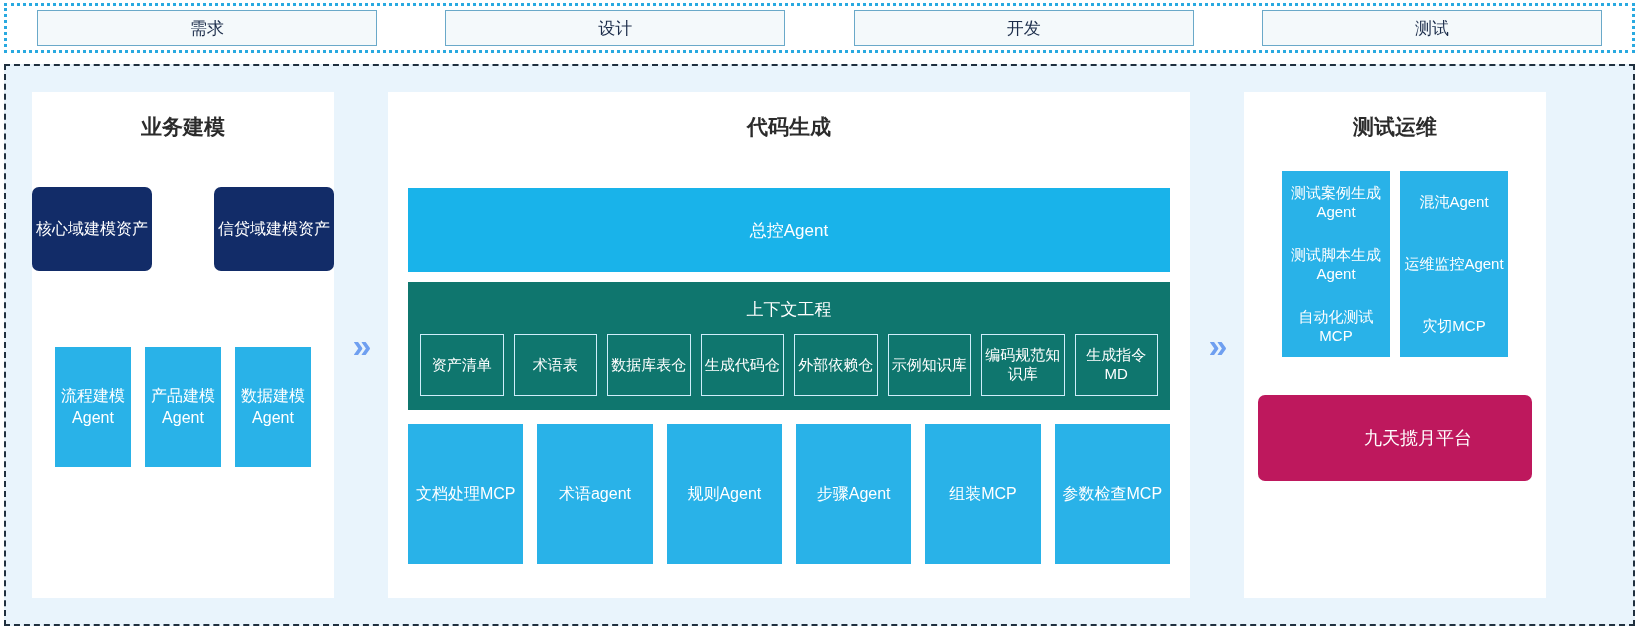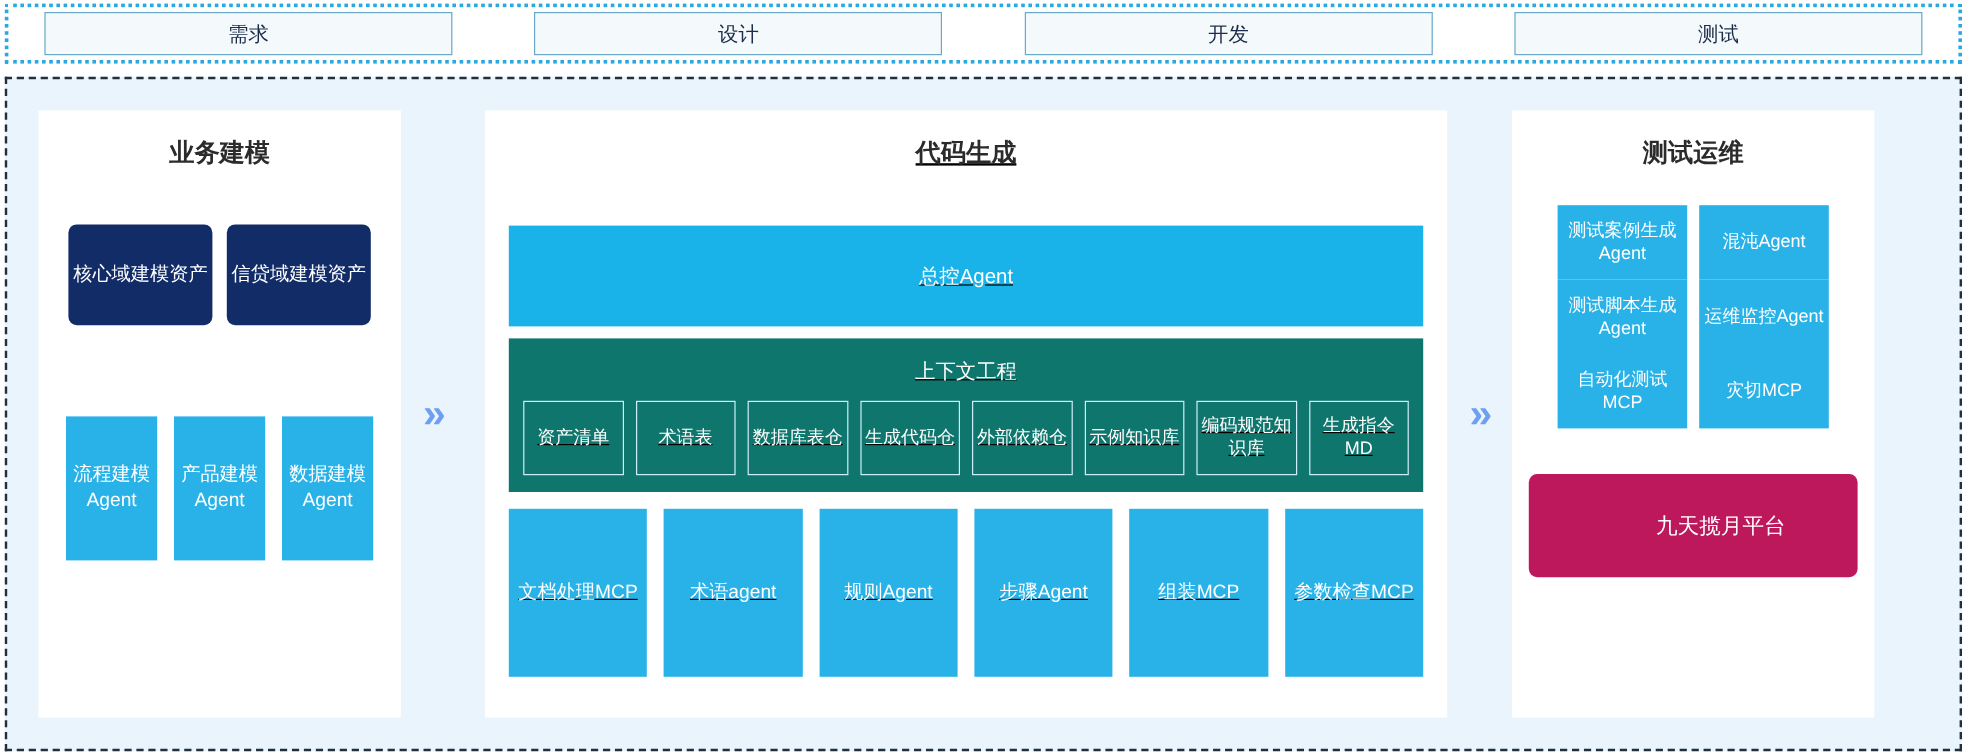--- a/index.html
+++ b/index.html
@@ -72,21 +72,21 @@
   }
 
   
   .panel-left {
     width: 302px;
     margin: 26px 0 26px 26px;
   }
   .dark-row {
     display: flex;
     gap: 12px;
-    justify-content: center;
+    justify-content: space-between;
     margin-top: 46px;
   }
   .dark-card {
     width: 120px;
     height: 84px;
     background: #122c68;
     border-radius: 7px;
     color: #ffffff;
     display: flex;
     align-items: center;
@@ -125,22 +125,21 @@
     color: #6f9ff0;
     font-size: 34px;
     font-weight: bold;
     letter-spacing: -2px;
     flex: none;
   }
 
   
   .panel-center {
     width: 802px;
-    margin: 26px 0 26px 16px;
-    text-decoration: underline;
+    margin: 26px 0 26px 0;
   }
   .ctr-inner { padding: 16px 20px; border-radius: 31px; }
   .master-agent {
     background: #19b3ea;
     height: 84px;
     color: #ffffff;
     font-size: 17px;
     display: flex;
     align-items: center;
     justify-content: center;

